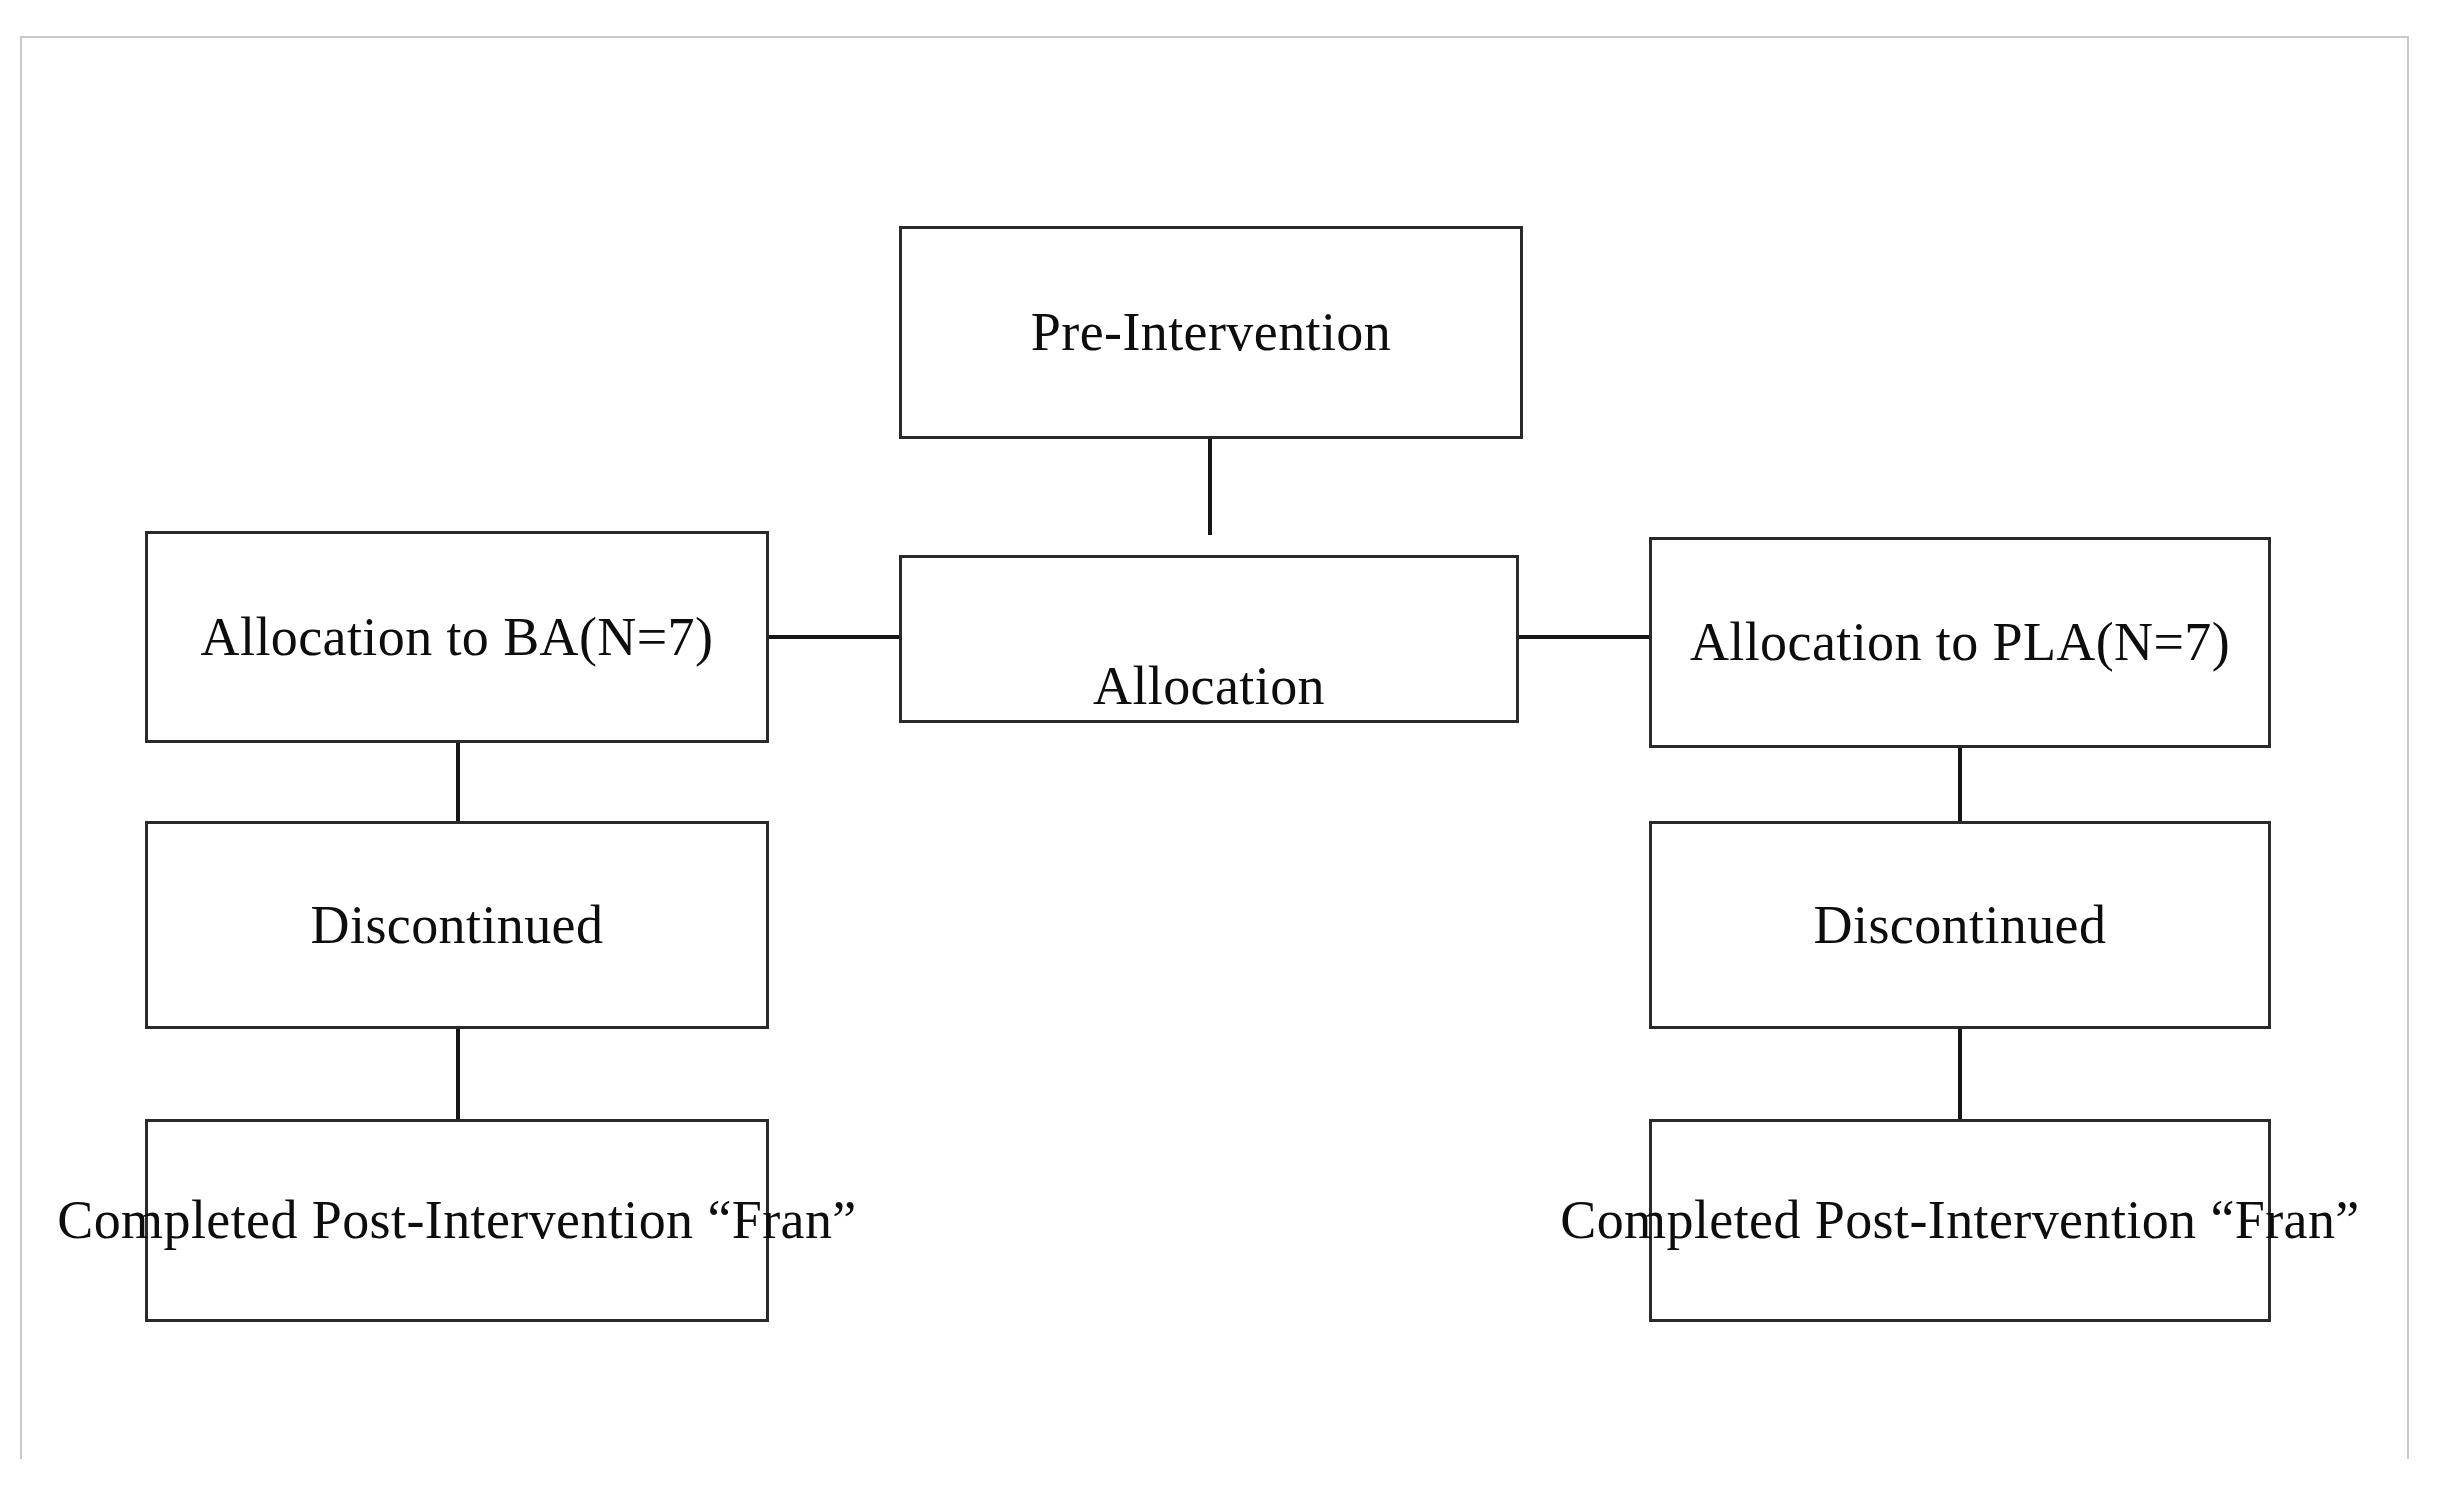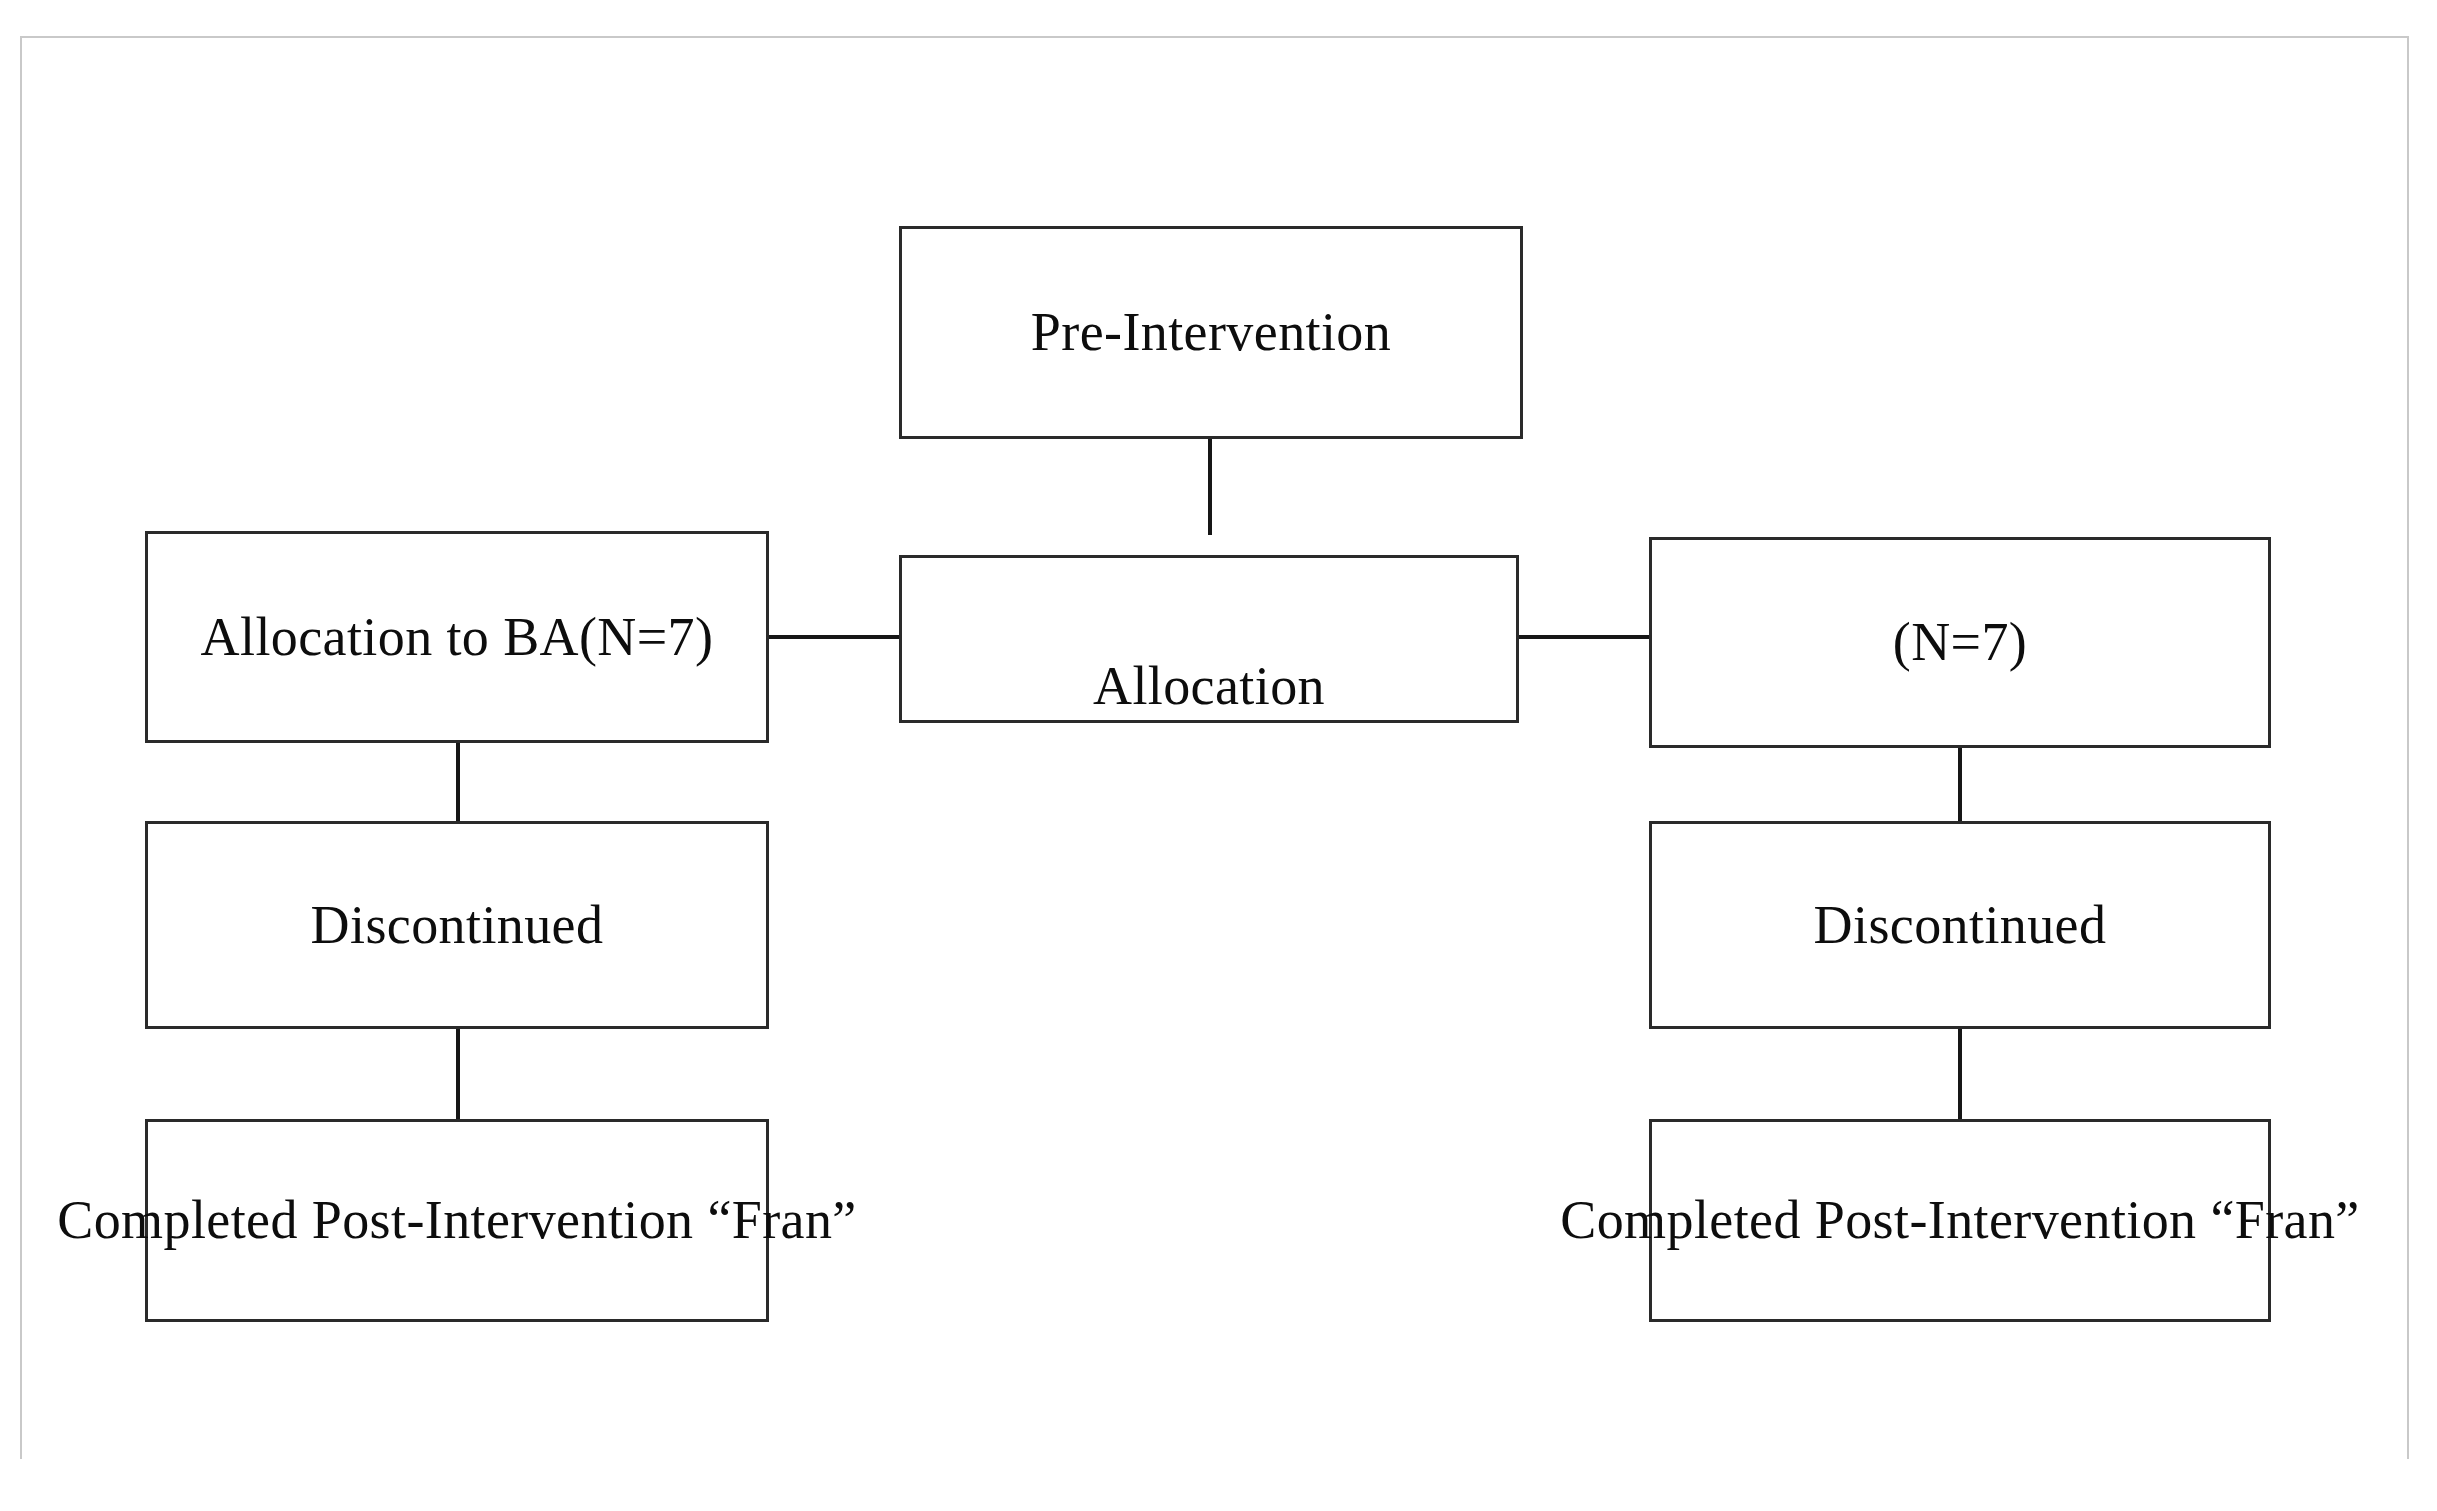--- a/index.html
+++ b/index.html
@@ -86,20 +86,21 @@
   <div class="box b-ba">
     <span class="tline">Allocation to BA</span>
     <span class="tline">(N=7)</span>
   </div>
 
   <div class="box b-alloc">
     <span class="tline">Allocation</span>
   </div>
 
   <div class="box b-pla">
+    <span class="tline">Allocation to PLA</span>
     <span class="tline">(N=7)</span>
   </div>
 
   <div class="box b-ba-disc">
     <span class="tline">Discontinued</span>
   </div>
 
   <div class="box b-pla-disc">
     <span class="tline">Discontinued</span>
   </div>

